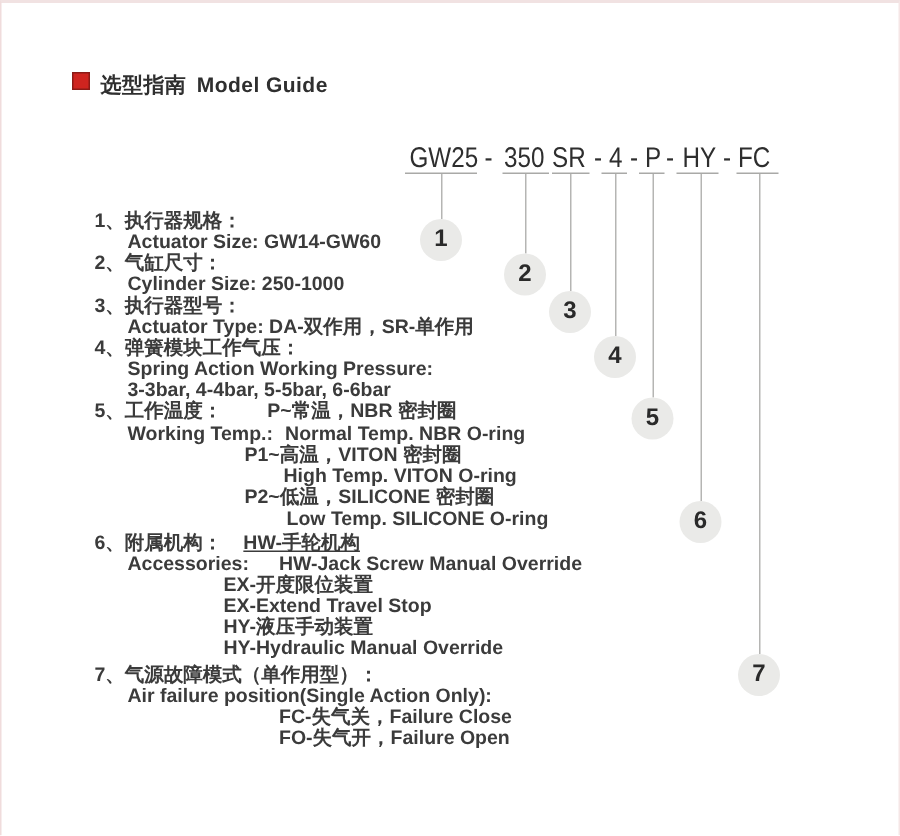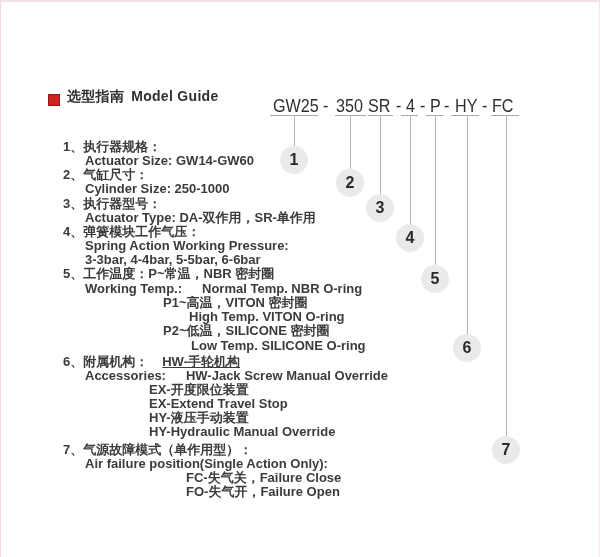--- a/index.html
+++ b/index.html
@@ -8,42 +8,42 @@
     width:600px;height:557px;
     background:#ffffff;
     overflow:hidden;
     font-family:"Liberation Sans","DejaVu Sans",sans-serif;
     border-top:2px solid #f1e2e2;
     border-left:1px solid #f0dcdc;
     border-right:1px solid #f5e6e6;
     box-sizing:border-box;
   }
   
-  .hdr{position:absolute;left:47px;top:46px;display:flex;align-items:flex-end;margin-top:40px;}
+  .hdr{position:absolute;left:47px;top:46px;display:flex;align-items:flex-start;}
   .bullet{width:12px;height:12px;background:#cf241f;border:1px solid #8b1a16;box-sizing:border-box;}
   .title{margin-left:7px;font-size:14px;font-weight:bold;color:#2f2f2f;letter-spacing:.3px;white-space:nowrap;}
   .title .en{margin-left:7px;}
   
   .code-seg,.code-dash{
     position:absolute;top:93px;
     font-size:19px;color:#2e2e2e;font-weight:normal;
     transform:scaleX(.85);transform-origin:0 0;white-space:nowrap;
   }
   .underline{position:absolute;top:113px;height:1px;background:#a9a9a7;}
   .vline{position:absolute;width:1px;background:#b5b5b3;top:114px;}
   .circle{
     position:absolute;width:28px;height:28px;border-radius:50%;
     background:#eaeae8;color:#2a2a2a;
     display:flex;align-items:center;justify-content:center;
     font-size:16px;font-weight:bold;
   }
   
   .t{position:absolute;font-size:13px;font-weight:bold;color:#3b3b3b;white-space:nowrap;line-height:12px;}
   .pair{display:flex;}
-  .gap30{text-align:right;} .gap12{margin-left:20px;} .gap14{margin-left:14px;text-decoration:underline;} .gap4{margin-left:4px;padding-left:16px;}
+  .gap30{margin-left:30px;text-align:right;} .gap12{margin-left:8px;} .gap14{margin-left:14px;text-decoration:underline;} .gap4{margin-left:4px;padding-left:16px;}
 </style>
 </head>
 <body>
 
 <div class="page">
 
   <div class="hdr">
     <span class="bullet"></span>
     <span class="title"><span>选型指南</span><span class="en">Model Guide</span></span>
   </div>

